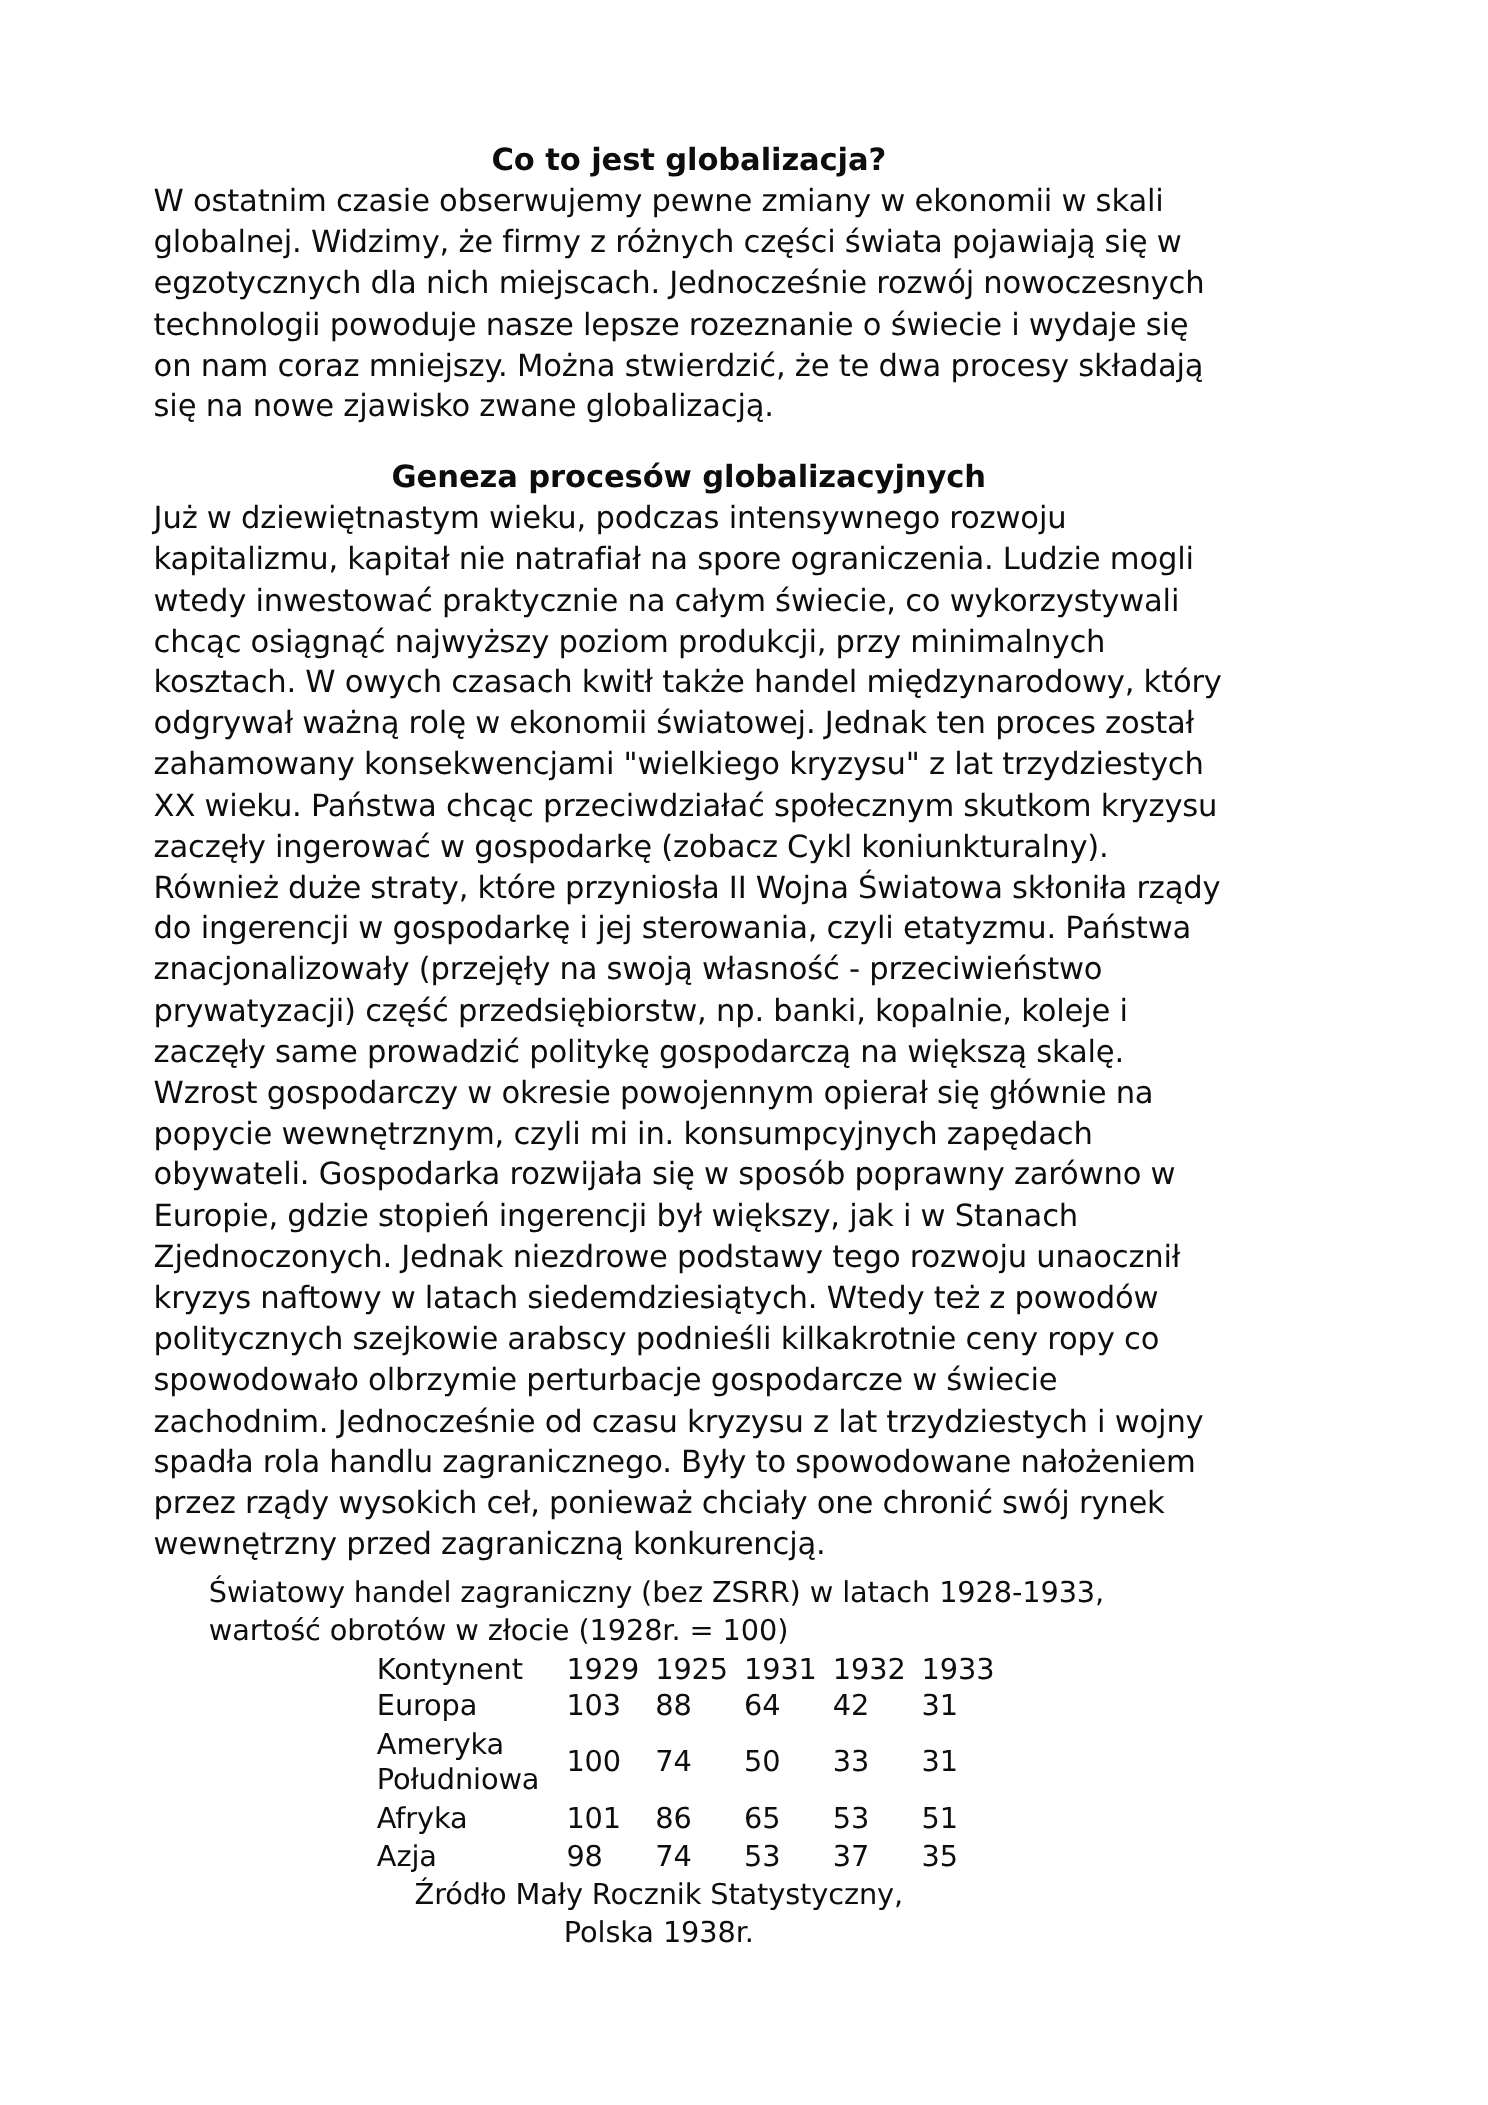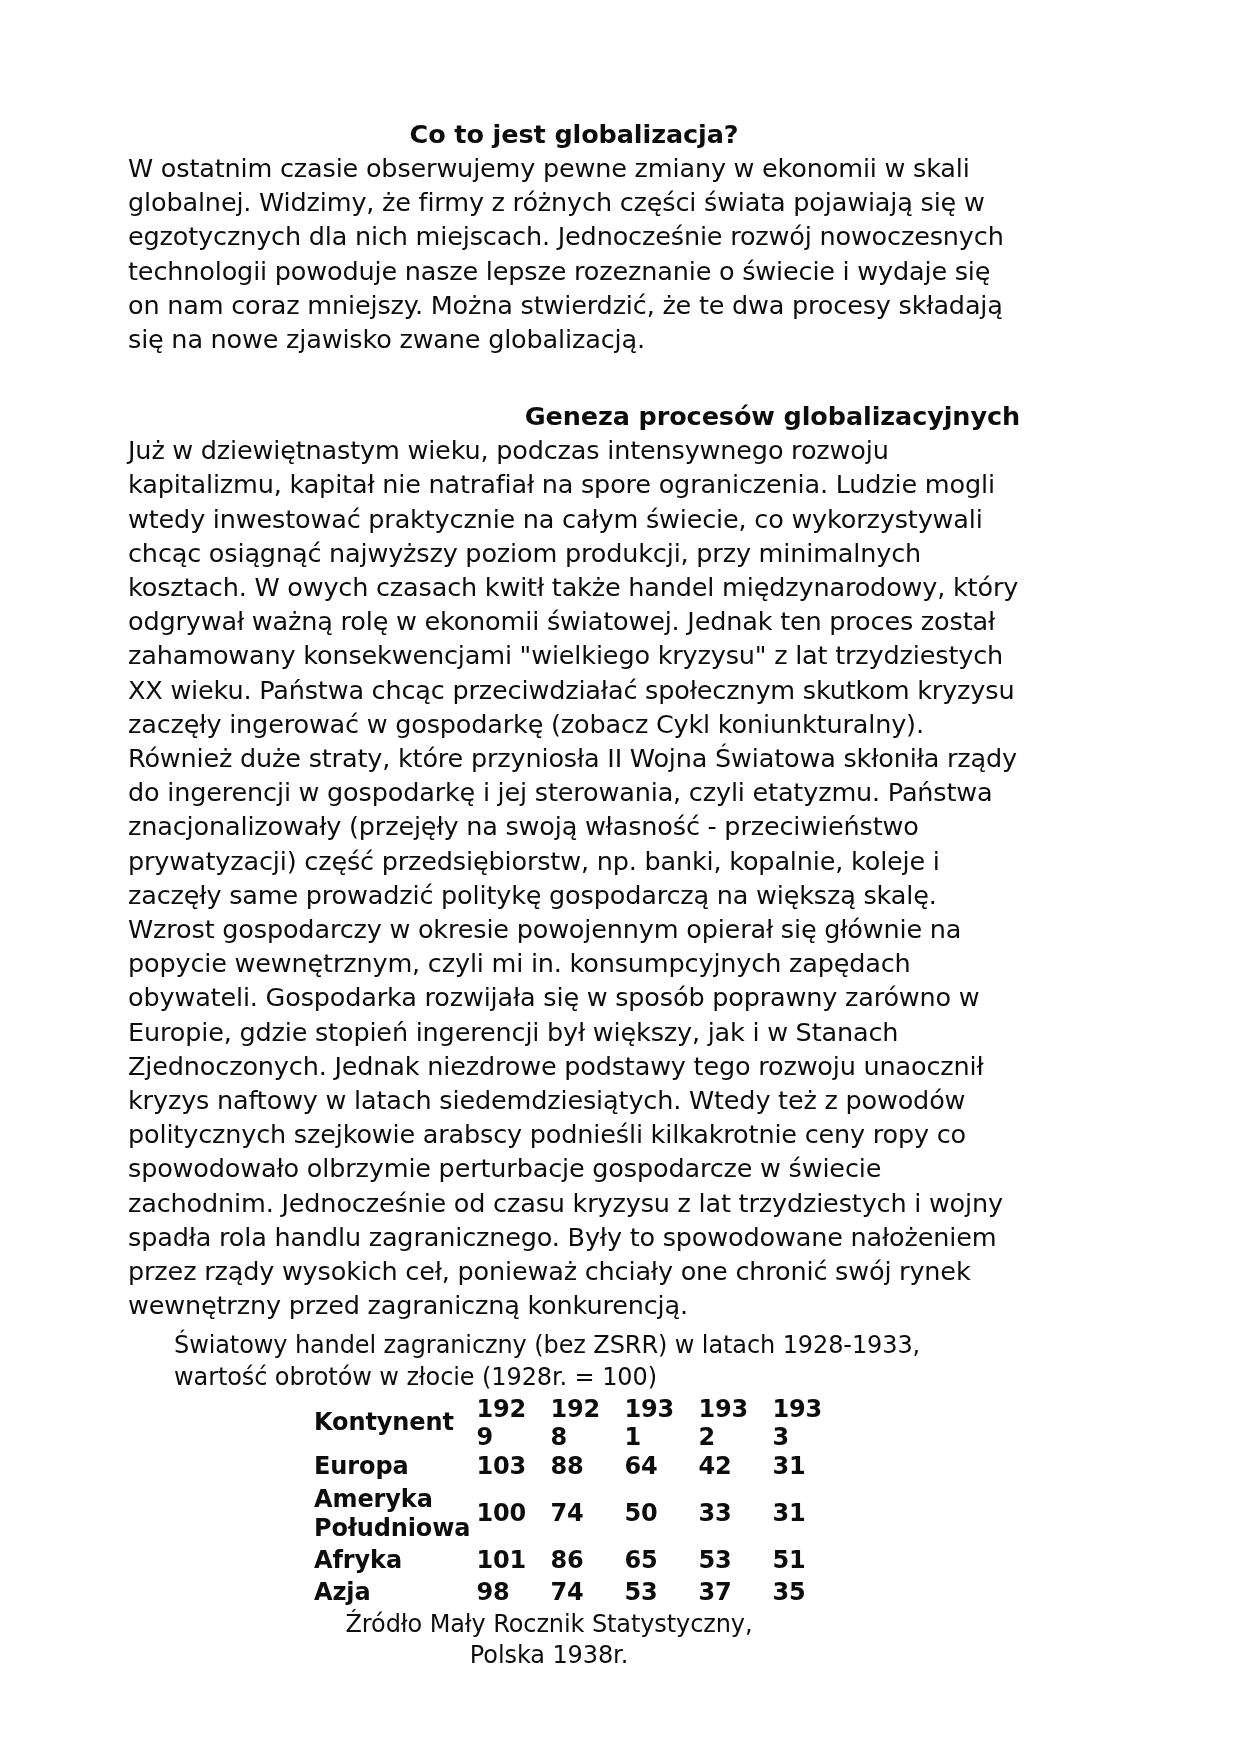--- a/index.html
+++ b/index.html
@@ -30,22 +30,21 @@
   h2.section-heading {
     font-size: 25.5px;
     line-height: 33px;
     font-weight: bold;
     text-align: center;
     margin: 0;
     padding: 0;
     letter-spacing: -0.1px;
   }
   h2.section-heading {
-    margin-top: 44px;
-    text-align: right;
+    margin-top: 26px;
   }
   p.body-text {
     font-size: 25.5px;
     line-height: 34.2px;
     margin: 0;
     padding: 0;
     text-align: left;
     letter-spacing: -0.15px;
     word-spacing: -0.2px;
   }
@@ -61,21 +60,21 @@
     border-collapse: collapse;
     margin: 2px 0 0 186px;
     font-size: 24px;
     line-height: 29px;
   }
   table.data-table td,
   table.data-table th {
     border: none;
     padding: 0;
     vertical-align: middle;
-    font-weight: bold;
+    font-weight: normal;
     text-align: left;
     letter-spacing: -0.1px;
   }
   table.data-table th.col-head,
   table.data-table td.num {
     width: 64px;
     padding-right: 10px;
     text-align: left;
   }
   table.data-table th.row-head-label,
@@ -124,21 +123,21 @@
 
     <p class="body-text">Już w dziewiętnastym wieku, podczas intensywnego rozwoju kapitalizmu, kapitał nie natrafiał na spore ograniczenia. Ludzie mogli wtedy inwestować praktycznie na całym świecie, co wykorzystywali chcąc osiągnąć najwyższy poziom produkcji, przy minimalnych kosztach. W owych czasach kwitł także handel międzynarodowy, który odgrywał ważną rolę w ekonomii światowej. Jednak ten proces został zahamowany konsekwencjami "wielkiego kryzysu" z lat trzydziestych XX wieku. Państwa chcąc przeciwdziałać społecznym skutkom kryzysu zaczęły ingerować w gospodarkę (zobacz Cykl koniunkturalny). Również duże straty, które przyniosła II Wojna Światowa skłoniła rządy do ingerencji w gospodarkę i jej sterowania, czyli etatyzmu. Państwa znacjonalizowały (przejęły na swoją własność - przeciwieństwo prywatyzacji) część przedsiębiorstw, np. banki, kopalnie, koleje i zaczęły same prowadzić politykę gospodarczą na większą skalę. Wzrost gospodarczy w okresie powojennym opierał się głównie na popycie wewnętrznym, czyli mi in. konsumpcyjnych zapędach obywateli. Gospodarka rozwijała się w sposób poprawny zarówno w Europie, gdzie stopień ingerencji był większy, jak i w Stanach Zjednoczonych. Jednak niezdrowe podstawy tego rozwoju unaocznił kryzys naftowy w latach siedemdziesiątych. Wtedy też z powodów politycznych szejkowie arabscy podnieśli kilkakrotnie ceny ropy co spowodowało olbrzymie perturbacje gospodarcze w świecie zachodnim. Jednocześnie od czasu kryzysu z lat trzydziestych i wojny spadła rola handlu zagranicznego. Były to spowodowane nałożeniem przez rządy wysokich ceł, ponieważ chciały one chronić swój rynek wewnętrzny przed zagraniczną konkurencją.</p>
 
     <p class="table-caption">Światowy handel zagraniczny (bez ZSRR) w latach 1928-1933, wartość obrotów w złocie (1928r. = 100)</p>
 
     <table class="data-table">
       <tbody>
         <tr class="header-row">
           <th class="row-head-label">Kontynent</th>
           <th class="col-head">1929</th>
-          <th class="col-head">1928</th>
+          <th class="col-head">1925</th>
           <th class="col-head">1931</th>
           <th class="col-head">1932</th>
           <th class="col-head">1933</th>
         </tr>
 
 
         <tr class="body-row">
           <td class="row-head">Europa</td>
           <td class="num">103</td>
           <td class="num">88</td>

